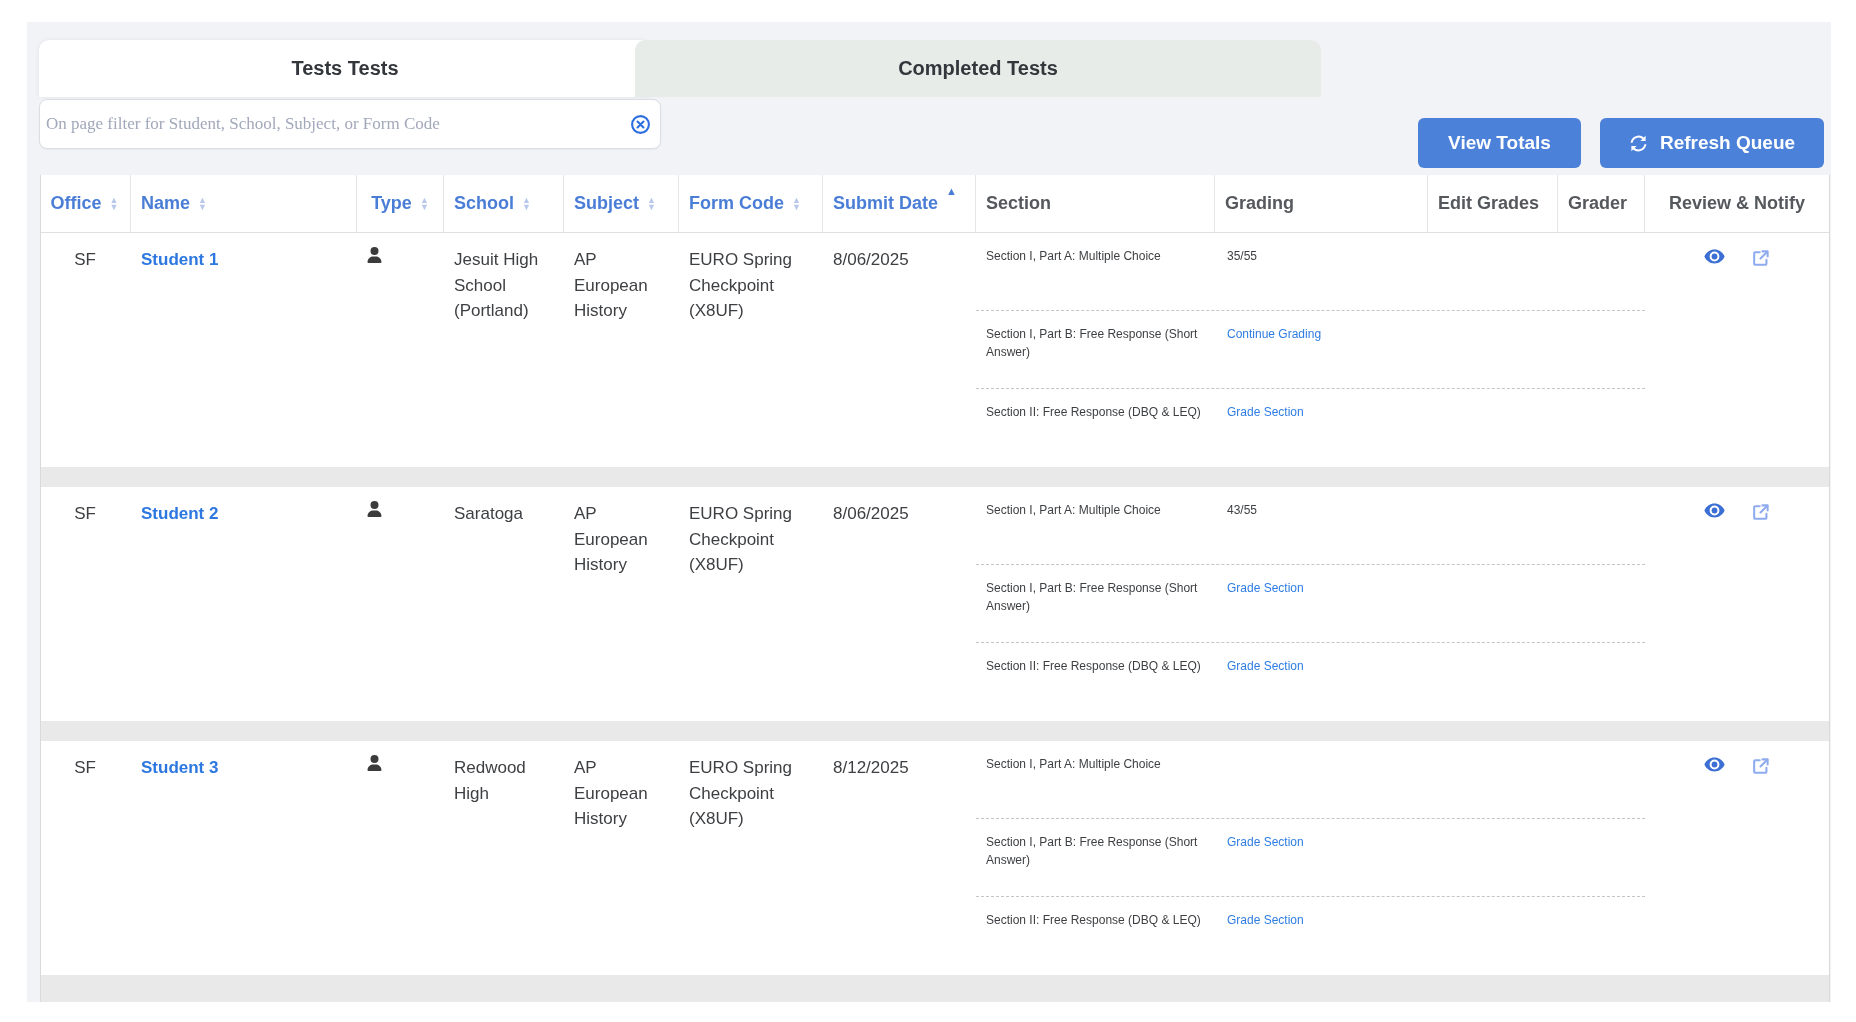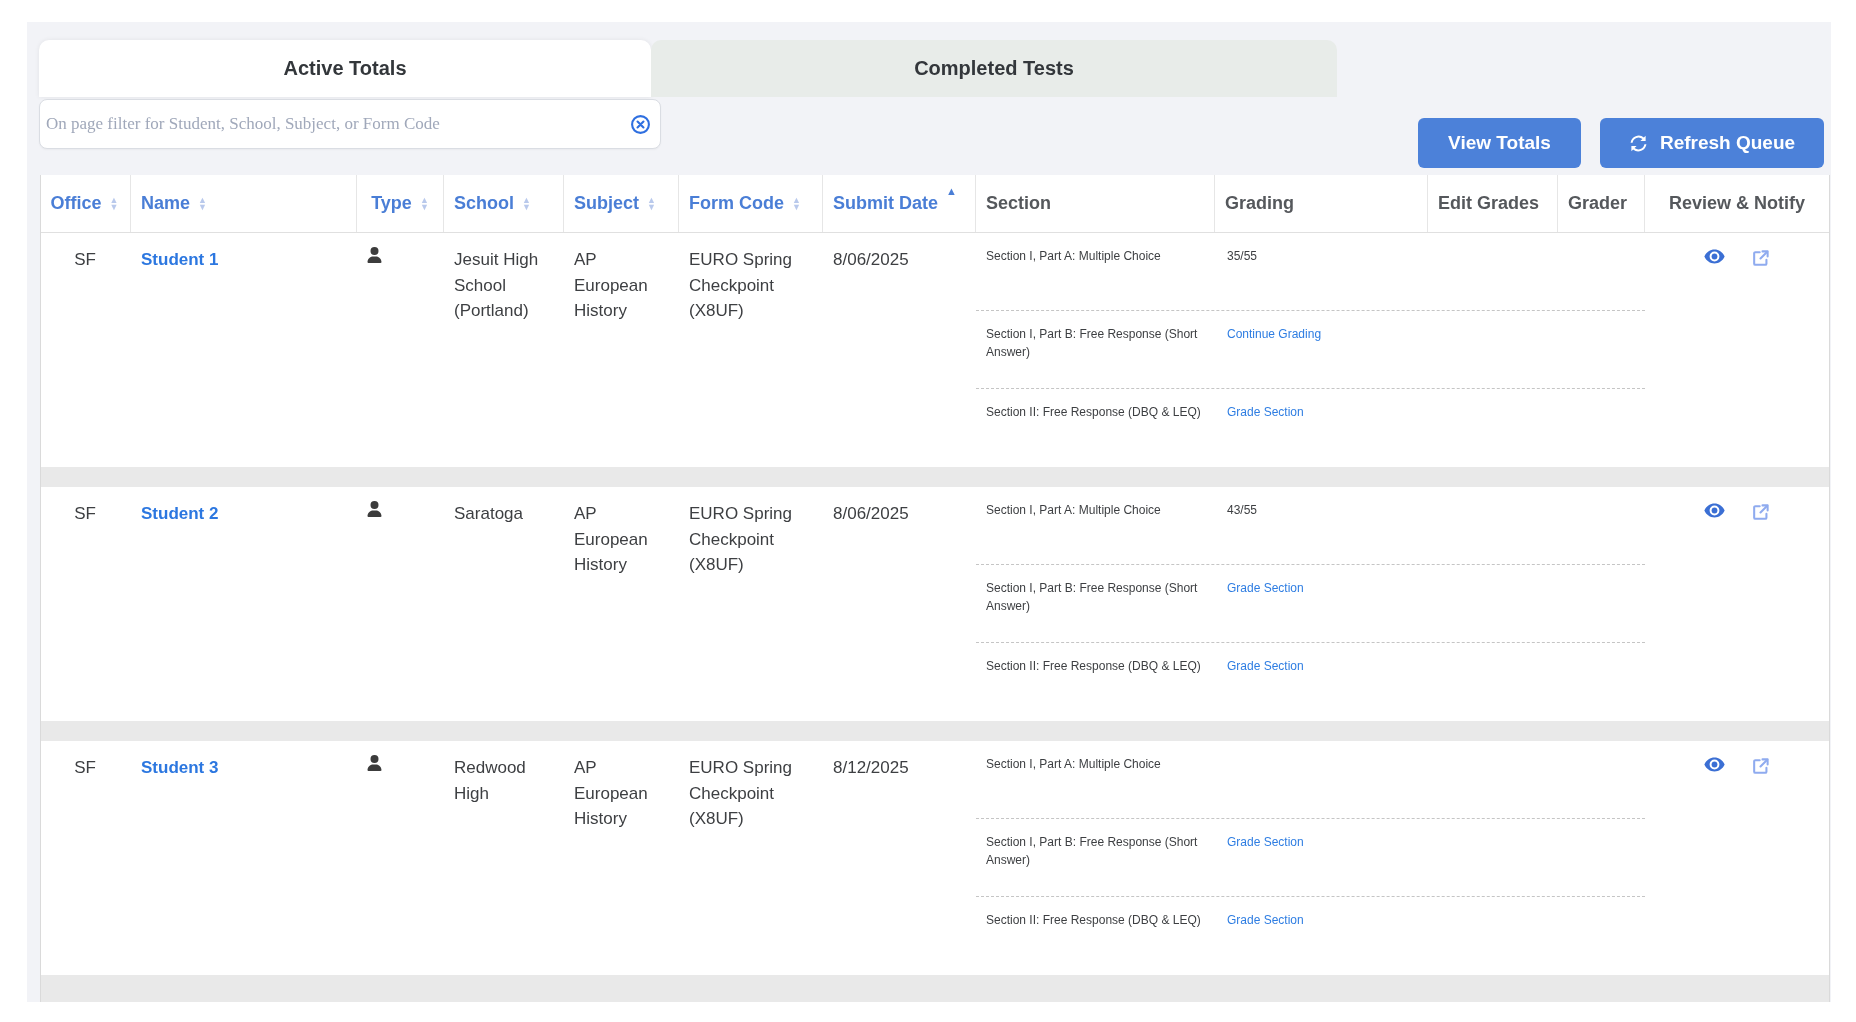--- a/index.html
+++ b/index.html
@@ -6,21 +6,21 @@
   html, body { width: 1856px; height: 1022px; background: #ffffff; overflow: hidden; }
   body { font-family: "Liberation Sans", sans-serif; position: relative; color: #3d3f42; }
 
   .panel { position: absolute; left: 27px; top: 22px; width: 1804px; height: 980px; background: #f2f3f7; }
 
   
   .tab { position: absolute; top: 18px; height: 57px; border-radius: 10px 10px 0 0;
          display: flex; align-items: center; justify-content: center;
          font-size: 20px; font-weight: bold; color: #33373b; cursor: pointer; }
   .tab-active { left: 12px; width: 612px; background: #ffffff; box-shadow: 0 0 5px rgba(0,0,0,0.07); }
-  .tab-completed { left: 624px; width: 686px; background: #e8ece9; }
+  .tab-completed { left: 608px; width: 686px; background: #e8ece9; }
 
   
   .filter-wrap { position: absolute; left: 12px; top: 77px; width: 622px; height: 50px;
                  background: #ffffff; border: 1px solid #dadde3; border-radius: 8px;
                  display: flex; align-items: center; box-shadow: 0 1px 2px rgba(0,0,0,0.04); }
   .filter-input { flex: 1; border: none; outline: none; background: transparent;
                   font-family: Liberation Serif, serif;
                   font-size: 17px; color: #3d3f42; padding: 0 6px; }
   .filter-input::placeholder { color: #a0a8ba; opacity: 1; }
   .filter-clear { width: 40px; display: flex; align-items: center; justify-content: center; cursor: pointer; }
@@ -84,21 +84,21 @@
   .band-bottom { flex: 1 1 auto; }
 
   svg { display: block; }
 </style>
 </head>
 <body>
 
 <div class="panel">
 
   <div class="tab tab-active">
-    <span>Active Totals</span>
+    <span>Tests Tests</span>
   </div>
   <div class="tab tab-completed">
     <span>Completed Tests</span>
   </div>
 
   <div class="filter-wrap">
     <input class="filter-input" type="text" value="" placeholder="On page filter for Student, School, Subject, or Form Code" style="">
     <span class="filter-clear icon-btn">
       <svg width="21" height="21" viewBox="0 0 24 24">
         <circle cx="12" cy="12" r="9.6" fill="none" stroke="#2e6fe0" stroke-width="2.4"></circle>

